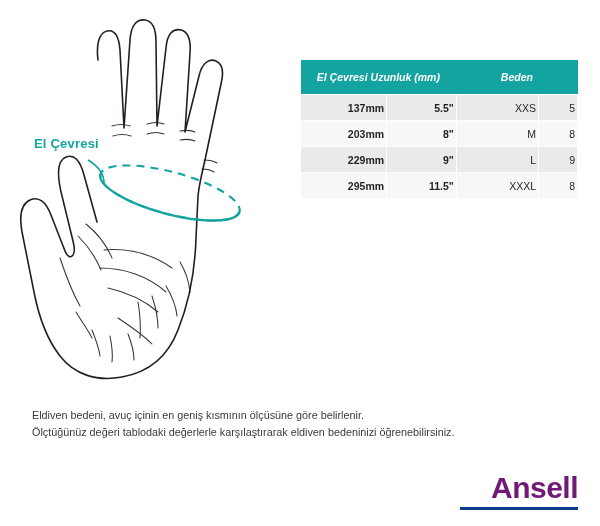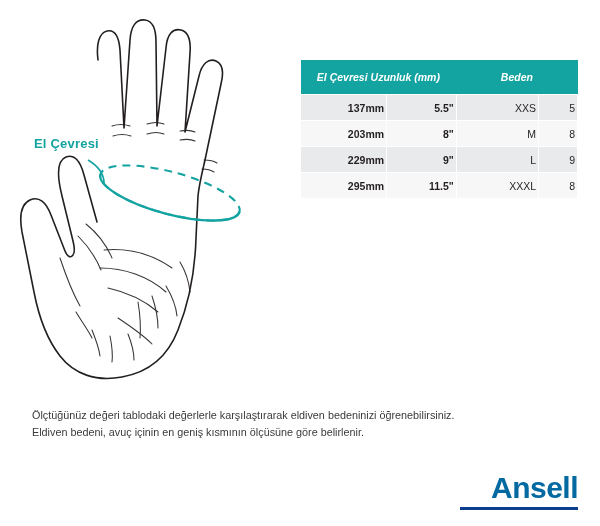--- a/index.html
+++ b/index.html
@@ -83,21 +83,21 @@
   
   #logo {
     position: absolute;
     right: 22px;
     bottom: 16px;
     text-align: right;
   }
   #logo-text {
     font-size: 30px;
     font-weight: bold;
-    color: #0369a1;
+    color: #701a75;
     letter-spacing: -0.5px;
     line-height: 1;
   }
   #logo-rule {
     margin-top: 4px;
     height: 3px;
     background: #0b3e8e;
     width: 118px;
     margin-left: auto;
   }
@@ -212,20 +212,20 @@
     <tr>
       <td class="c-mm">295mm</td>
       <td class="c-in">11.5"</td>
       <td class="c-size">XXXL</td>
       <td class="c-num">8</td>
     </tr>
   </tbody>
 </table>
 
 <div id="caption">
+  <div>Eldiven bedeni, avuç içinin en geniş kısmının ölçüsüne göre belirlenir.</div>
   <div>Ölçtüğünüz değeri tablodaki değerlerle karşılaştırarak eldiven bedeninizi öğrenebilirsiniz.</div>
-  <div>Eldiven bedeni, avuç içinin en geniş kısmının ölçüsüne göre belirlenir.</div>
 </div>
 
 <div id="logo">
   <div id="logo-text">Ansell</div>
   <div id="logo-rule"></div>
 </div>
 
 </body></html>

